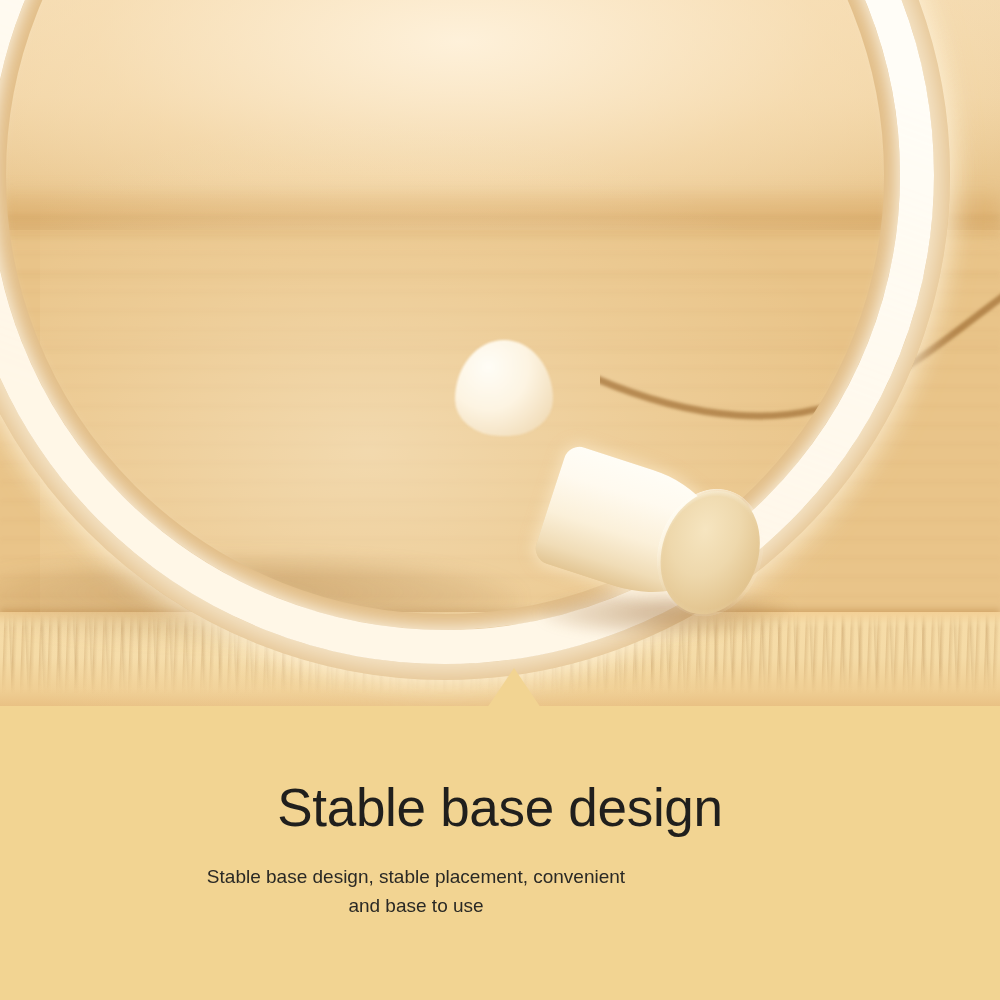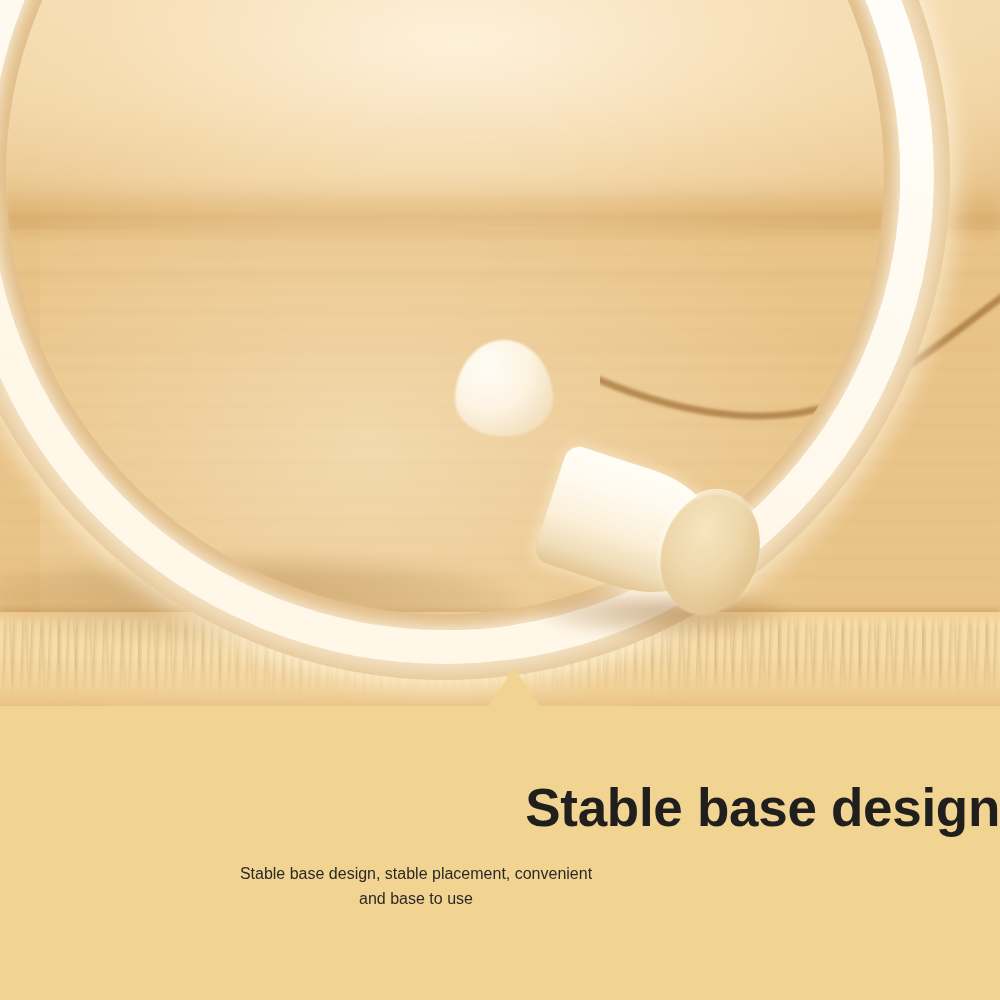--- a/index.html
+++ b/index.html
@@ -315,36 +315,36 @@
     border-left: 27px solid transparent;
     border-right: 27px solid transparent;
     border-bottom: 40px solid #f2d492;
   }
 
   .headline {
     position: absolute;
     left: 0;
     top: 780px;
     width: 1000px;
-    text-align: right;
+    text-align: center;
     font-size: 53px;
-    font-weight: bold;
+    font-weight: normal;
     color: #201f1d;
     letter-spacing: -0.3px;
     line-height: 1.06;
     white-space: nowrap;
   }
 
   .subtext {
     position: absolute;
     left: 0;
     top: 862px;
     width: 832px;
     text-align: center;
-    font-size: 16px;
+    font-size: 19px;
     font-weight: normal;
     color: #2a2925;
     line-height: 1.55;
   }
   .subtext span { display: block; }
 </style>
 </head>
 <body>
 
 <div class="frame">

